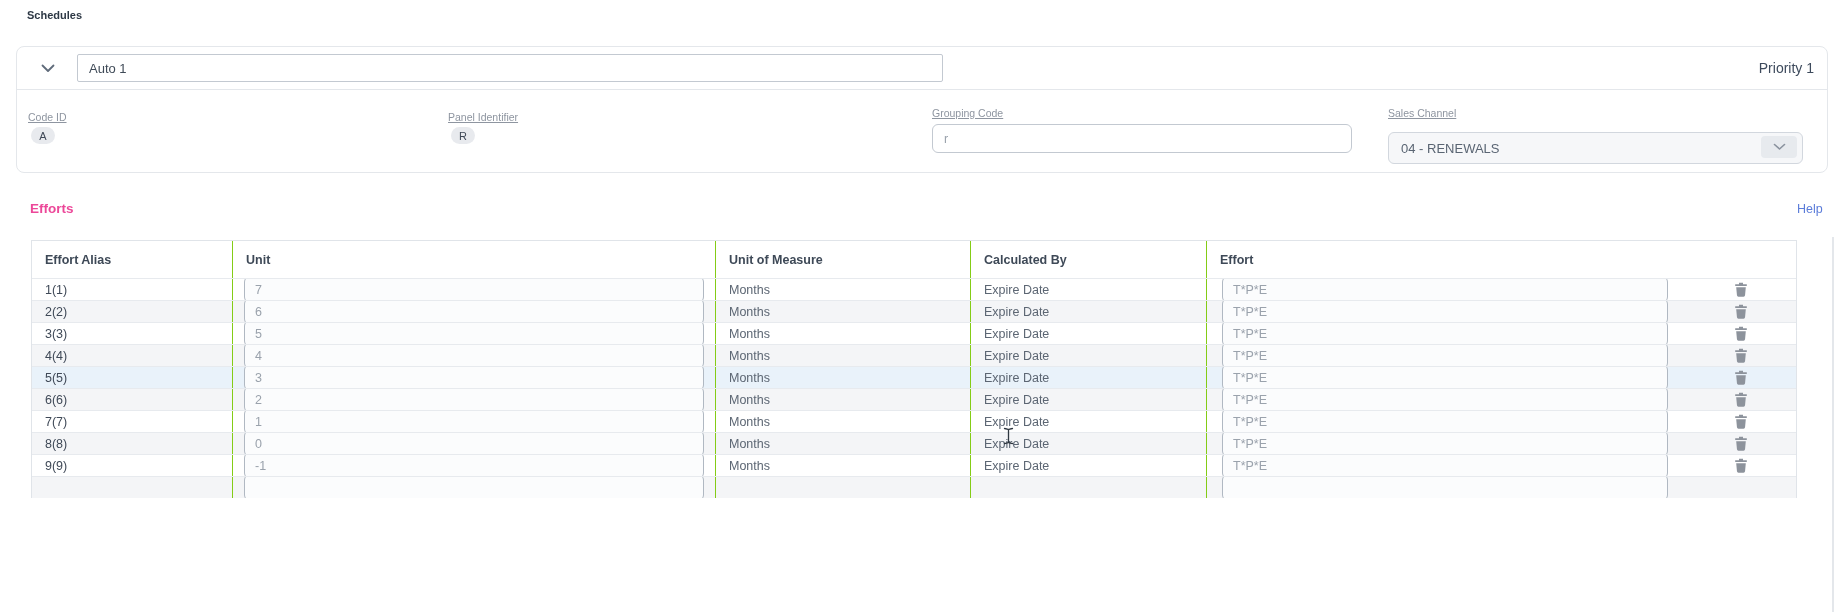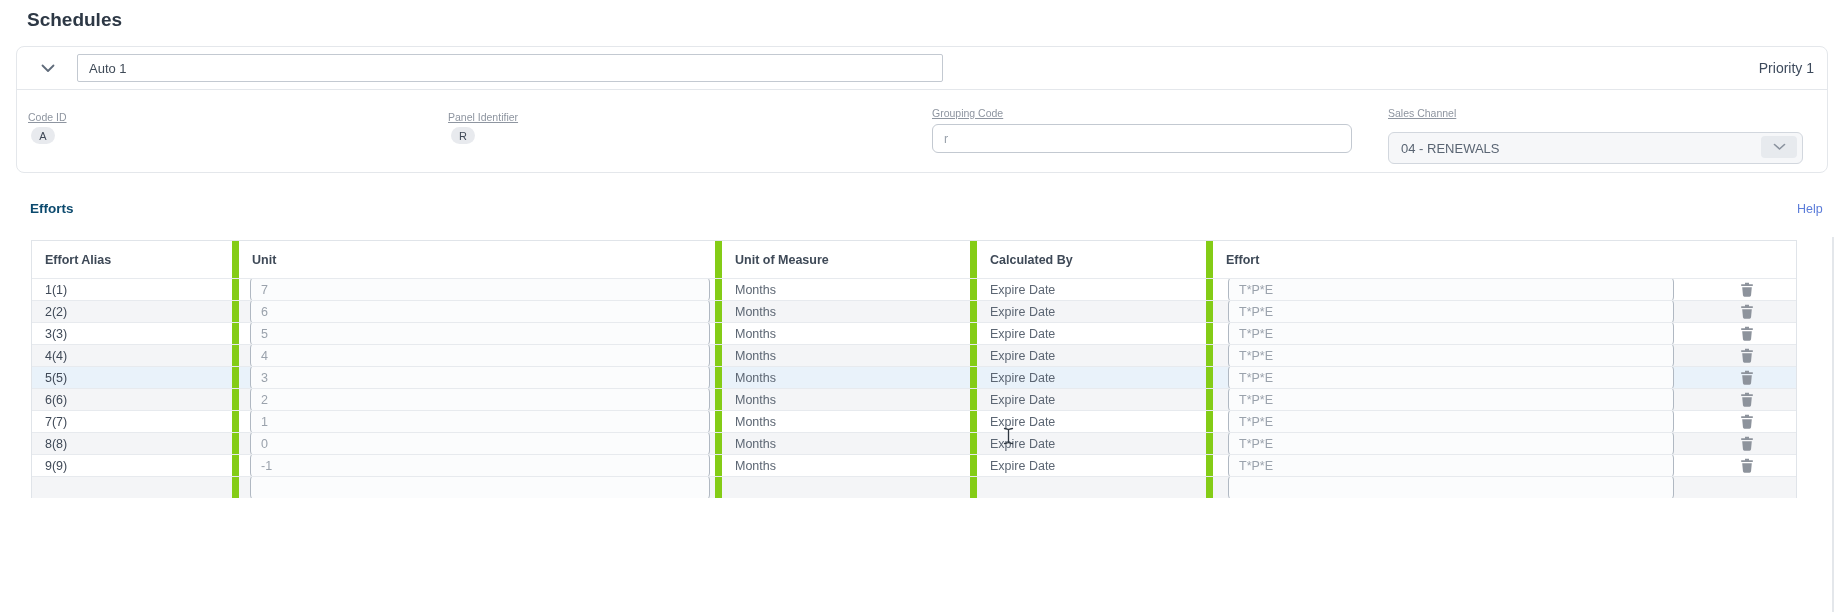--- a/index.html
+++ b/index.html
@@ -4,21 +4,21 @@
 <style>
   * { margin:0; padding:0; box-sizing:border-box; }
   html,body { width:1847px; height:612px; }
   body {
     position:relative; overflow:hidden; background:#ffffff;
     font-family:"Liberation Sans","DejaVu Sans",sans-serif;
     color:#3f4957; -webkit-font-smoothing:antialiased;
   }
   .page-heading {
     position:absolute; left:27px; top:9px;
-    font-size:19px; font-weight:700; color:#2d3845;
+    font-size:11px; font-weight:700; color:#2d3845;
   }
   
   .card {
     position:absolute; left:16px; top:46px; width:1812px; height:127px;
     border:1px solid #e4e7eb; border-radius:8px; background:#fff;
   }
   .card-top {
     display:flex; align-items:center; height:43px;
     padding:0 13px 0 24px; border-bottom:1px solid #e4e7eb;
   }
@@ -53,40 +53,40 @@
     font-size:13px; color:#5a6573; cursor:pointer;
   }
   .select-chevron-box {
     position:absolute; right:5px; top:3px; width:36px; height:22px;
     border-radius:4px; background:#e7eaee;
     display:flex; align-items:center; justify-content:center;
   }
   
   .efforts-heading {
     position:absolute; left:30px; top:201px;
-    font-size:13.5px; font-weight:700; color:#0c4a6e;
+    font-size:13.5px; font-weight:700; color:#ec4899;
   }
   .help-link {
     position:absolute; left:1797px; top:202px;
     font-size:12.5px; color:#5b7cd9; cursor:pointer;
   }
   .etable {
     position:absolute; left:31px; top:240px; width:1766px;
     border:1px solid #e0e4e9; border-bottom:none; background:#fff;
   }
   .trow, .thead {
     display:grid; grid-template-columns:200px 483px 255px 236px 592px;
     align-items:center;
   }
   .thead { height:37px; font-weight:700; font-size:12.5px; color:#3e4957; background:#fff; }
   .trow  { height:22px; font-size:12.5px; border-top:1px solid #e7eaee; background:#fff; }
   .trow.alt   { background:#f4f5f7; }
   .trow.hover { background:#e9f2fa; }
   .cell { height:100%; display:flex; align-items:center; padding-left:13px; overflow:hidden; }
-  .cell + .cell { border-left:7px solid #84cc16; }
+  .cell + .cell { border-left:1px solid #84cc16; }
   .txt-muted { color:#5c6673; }
   .row-input {
     height:27px; border:1px solid #b0b8c2; border-radius:6px; background:#fbfcfd;
     display:flex; align-items:center; padding-left:10px;
     font-size:12.5px; color:#9aa2ac;
   }
   .unit-cell  { padding-left:11px; }
   .unit-cell .row-input  { width:460px; }
   .media-cell { padding-left:15px;gap:40px; }
   .media-cell .row-input { width:446px; }

